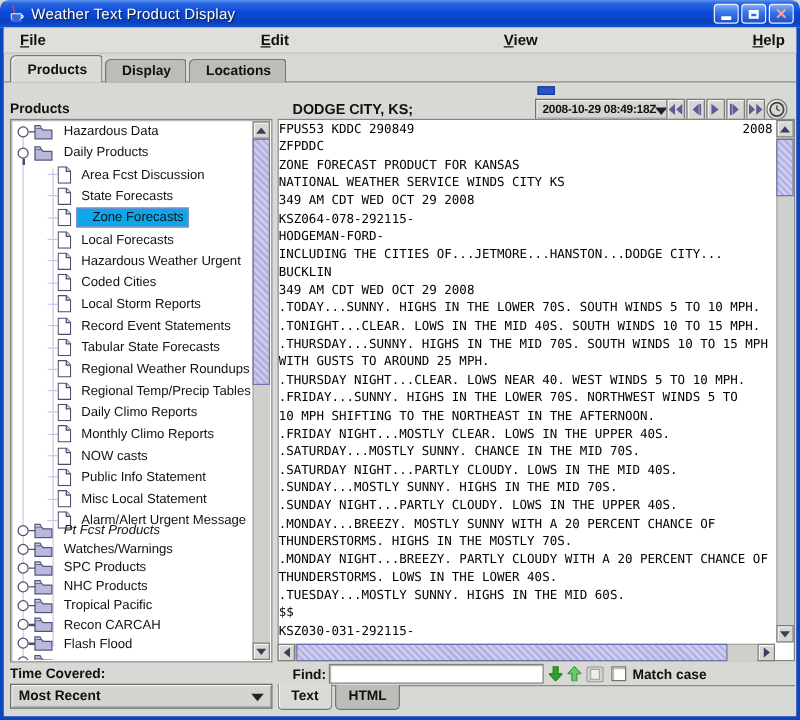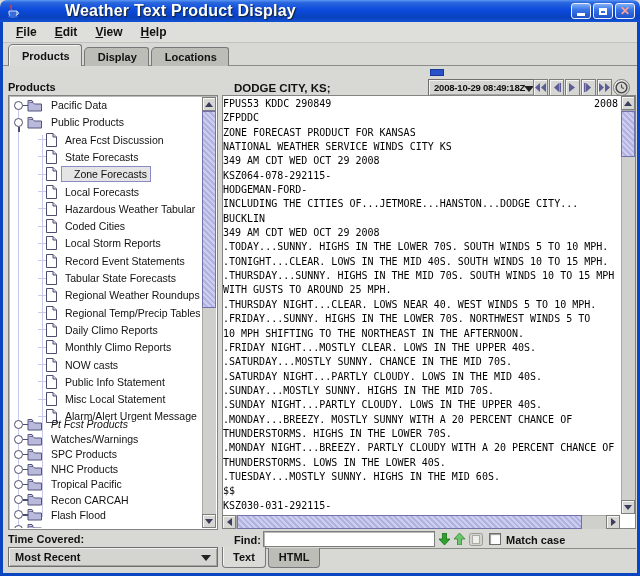--- a/index.html
+++ b/index.html
@@ -4,35 +4,35 @@
 <style>
   html,body{margin:0;padding:0;background:#fff;}
   *{box-sizing:border-box;}
   .window{position:relative;width:640px;height:576px;background:#d8d8d4;overflow:hidden;
           font-family:"Liberation Sans",sans-serif;}
   
   .titlebar{position:absolute;left:0;top:0;width:640px;height:22px;
     background:linear-gradient(180deg,#5a96f2 0%,#2a66dd 12%,#0b4adc 45%,#0a41bd 80%,#1353d6 100%);
     border-radius:7px 7px 0 0;display:flex;align-items:center;}
   .app-icon{width:16px;height:16px;margin:0 4px 0 5px;}
-  .wtitle{color:#fff;font-weight:bold;font-size:16px;text-shadow:1px 1px 1px #123;letter-spacing:.2px;margin-left:40px;}
+  .wtitle{color:#fff;font-weight:normal;font-size:12px;text-shadow:1px 1px 1px #123;letter-spacing:.2px;}
   .winbtns{position:absolute;right:5px;top:3px;display:flex;gap:2px;}
   .wbtn{width:20px;height:16px;border:1px solid #eef;border-radius:3px;
     background:linear-gradient(180deg,#7fb0f8 0%,#3a76e8 40%,#1c52c8 100%);
     color:#fff;font-size:10px;font-weight:bold;display:flex;align-items:center;justify-content:center;line-height:1;}
   .wbtn.close .x{color:#ff9f8e;font-size:12px;font-weight:bold;margin-top:-1px;}
   .wbtn.min i{display:block;width:8px;height:3px;background:#fff;margin-top:7px;}
   .wbtn.max i{display:block;width:8px;height:7px;border:2px solid #fff;border-top-width:3px;}
   .bl,.br,.bb{position:absolute;background:#0c45c0;}
   .bl{left:0;top:22px;width:3px;height:554px;}
   .br{right:0;top:22px;width:3px;height:554px;}
   .bb{left:0;top:573px;width:640px;height:3px;}
   
   .menubar{position:absolute;left:3px;top:22px;width:634px;height:21px;background:#dededa;
-    border-bottom:1px solid #c2c2be;display:flex;align-items:center;padding-left:4px;}
+    border-bottom:1px solid #c2c2be;display:flex;align-items:center;padding-left:4px;justify-content:space-between;}
   .menu-item{font-size:12px;font-weight:bold;color:#111;padding:2px 9px;}
   .menu-item .ul{text-decoration:underline;}
   
   .tabrow{position:absolute;left:3px;top:43px;width:634px;height:23px;display:flex;align-items:flex-end;padding-left:5px;gap:2px;}
   .tabrow:after{content:"";position:absolute;left:0;right:0;bottom:0;height:1px;background:#8a8a86;}
   .tab{position:relative;z-index:2;background:#bdbdb8;border:1px solid #77777a;border-bottom:none;
     border-radius:5px 3px 0 0;font-size:11px;font-weight:bold;color:#111;padding:3px 11px 3px 13px;height:19px;}
   .tab.sel{background:#dadad6;height:22px;padding-top:5px;z-index:3;box-shadow:inset 1px 1px 0 #f4f4f2;}
   
   .plabel{position:absolute;left:8px;top:81px;font-size:11px;font-weight:bold;color:#111;}
@@ -42,21 +42,21 @@
   .vline1{position:absolute;left:8px;top:8px;width:1px;height:440px;background:#c9c9ea;}
   .vline2{position:absolute;left:32px;top:38px;width:1px;height:382px;background:#c9c9ea;}
   .trow{position:absolute;left:4px;height:16px;display:flex;align-items:center;white-space:nowrap;}
   .trow .stub{width:8px;height:1px;background:#c9c9ea;margin-left:24px;}
   .handle{position:relative;width:9px;height:9px;margin-right:4px;flex:0 0 auto;}
   .handle .circ{position:absolute;left:0;top:0;width:9px;height:9px;border:1.5px solid #4d4d70;border-radius:50%;background:#fff;}
   .handle.collapsed:after{content:"";position:absolute;left:9px;top:4px;width:5px;height:1.5px;background:#4d4d70;}
   .handle.expanded:after{content:"";position:absolute;left:4px;top:9px;width:1.5px;height:5px;background:#4d4d70;}
   .ticon{flex:0 0 auto;margin-right:4px;display:block;}
   .tlabel{font-size:10.5px;color:#111;padding:1px 3px;border:1px solid transparent;}
-  .tlabel.sel{background:#e5e5e5;border:1px solid #8a8ac8;padding-left:12px;}
+  .tlabel.sel{background:#0ea5e9;border:1px solid #8a8ac8;padding-left:12px;}
   .sbtn{position:absolute;width:14px;height:14px;background:#d6d6d2;border:1px solid #7e7e7c;
     box-shadow:inset 1px 1px 0 #f6f6f4;display:flex;align-items:center;justify-content:center;}
   .tri-up{width:0;height:0;border-left:4px solid transparent;border-right:4px solid transparent;border-bottom:5px solid #3c3c5e;}
   .tri-dn{width:0;height:0;border-left:4px solid transparent;border-right:4px solid transparent;border-top:5px solid #3c3c5e;}
   .tri-lf{width:0;height:0;border-top:4px solid transparent;border-bottom:4px solid transparent;border-right:5px solid #3c3c5e;}
   .tri-rt{width:0;height:0;border-top:4px solid transparent;border-bottom:4px solid transparent;border-left:5px solid #3c3c5e;}
   .thumb{position:absolute;border:1px solid #7272aa;
     background:repeating-linear-gradient(45deg,#cdcdf2 0 2px,#b2b2de 2px 4px);}
   .sbtrack{position:absolute;background:#cfcfcb;border-left:1px solid #a9a9a5;border-top:1px solid #a9a9a5;}
   
@@ -148,33 +148,33 @@
     <div class="trow" style="top: 0px;">
           <span class="handle collapsed">
             <span class="circ"></span>
           </span>
           <span style="display: flex; align-items: center;">
             <svg class="ticon" width="16" height="13" viewBox="0 0 16 13">
               <path d="M1 3.5 h5 l1.5 1.5 h7 v7 h-13.5 z" fill="#b9b9dc" stroke="#55557c" stroke-width="1"></path>
               <path d="M1 3.5 v-2 h4 l1 1.5" fill="#cdcde8" stroke="#55557c" stroke-width="1"></path>
             </svg>
           </span>
-          <span class="tlabel">Pacific Data</span>
+          <span class="tlabel">Hazardous Data</span>
         </div>
         <div class="trow" style="top: 17.3px;">
           <span class="handle expanded">
             <span class="circ"></span>
           </span>
           <span style="display: flex; align-items: center;">
             <svg class="ticon" width="16" height="13" viewBox="0 0 16 13">
               <path d="M1 3.5 h5 l1.5 1.5 h7 v7 h-13.5 z" fill="#b9b9dc" stroke="#55557c" stroke-width="1"></path>
               <path d="M1 3.5 v-2 h4 l1 1.5" fill="#cdcde8" stroke="#55557c" stroke-width="1"></path>
             </svg>
           </span>
-          <span class="tlabel">Public Products</span>
+          <span class="tlabel">Daily Products</span>
         </div>
         <div class="trow" style="top: 34.6px;">
           <span class="stub"></span>
           <span style="display: flex; align-items: center;">
             <svg class="ticon" width="11" height="14" viewBox="0 0 11 14">
               <path d="M0.5 0.5 h6.5 l3.5 3.5 v9.5 h-10 z" fill="#fff" stroke="#4d4d70" stroke-width="1"></path>
               <path d="M7 0.5 v3.5 h3.5" fill="#d8d8ec" stroke="#4d4d70" stroke-width="1"></path>
             </svg>
           </span>
           <span class="tlabel">Area Fcst Discussion</span>
@@ -210,21 +210,21 @@
           <span class="tlabel">Local Forecasts</span>
         </div>
         <div class="trow" style="top: 103.8px;">
           <span class="stub"></span>
           <span style="display: flex; align-items: center;">
             <svg class="ticon" width="11" height="14" viewBox="0 0 11 14">
               <path d="M0.5 0.5 h6.5 l3.5 3.5 v9.5 h-10 z" fill="#fff" stroke="#4d4d70" stroke-width="1"></path>
               <path d="M7 0.5 v3.5 h3.5" fill="#d8d8ec" stroke="#4d4d70" stroke-width="1"></path>
             </svg>
           </span>
-          <span class="tlabel">Hazardous Weather Tabular</span>
+          <span class="tlabel">Hazardous Weather Urgent</span>
         </div>
         <div class="trow" style="top: 121.1px;">
           <span class="stub"></span>
           <span style="display: flex; align-items: center;">
             <svg class="ticon" width="11" height="14" viewBox="0 0 11 14">
               <path d="M0.5 0.5 h6.5 l3.5 3.5 v9.5 h-10 z" fill="#fff" stroke="#4d4d70" stroke-width="1"></path>
               <path d="M7 0.5 v3.5 h3.5" fill="#d8d8ec" stroke="#4d4d70" stroke-width="1"></path>
             </svg>
           </span>
           <span class="tlabel">Coded Cities</span>
@@ -516,21 +516,21 @@
       <div class="tline"><span>WITH GUSTS TO AROUND 25 MPH.</span></div>
       <div class="tline"><span>.THURSDAY NIGHT...CLEAR. LOWS NEAR 40. WEST WINDS 5 TO 10 MPH.</span></div>
       <div class="tline"><span>.FRIDAY...SUNNY. HIGHS IN THE LOWER 70S. NORTHWEST WINDS 5 TO</span></div>
       <div class="tline"><span>10 MPH SHIFTING TO THE NORTHEAST IN THE AFTERNOON.</span></div>
       <div class="tline"><span>.FRIDAY NIGHT...MOSTLY CLEAR. LOWS IN THE UPPER 40S.</span></div>
       <div class="tline"><span>.SATURDAY...MOSTLY SUNNY. CHANCE IN THE MID 70S.</span></div>
       <div class="tline"><span>.SATURDAY NIGHT...PARTLY CLOUDY. LOWS IN THE MID 40S.</span></div>
       <div class="tline"><span>.SUNDAY...MOSTLY SUNNY. HIGHS IN THE MID 70S.</span></div>
       <div class="tline"><span>.SUNDAY NIGHT...PARTLY CLOUDY. LOWS IN THE UPPER 40S.</span></div>
       <div class="tline"><span>.MONDAY...BREEZY. MOSTLY SUNNY WITH A 20 PERCENT CHANCE OF</span></div>
-      <div class="tline"><span>THUNDERSTORMS. HIGHS IN THE LOWER 70S.</span></div>
+      <div class="tline"><span>THUNDERSTORMS. HIGHS IN THE MOSTLY 70S.</span></div>
       <div class="tline"><span>.MONDAY NIGHT...BREEZY. PARTLY CLOUDY WITH A 20 PERCENT CHANCE OF</span></div>
       <div class="tline"><span>THUNDERSTORMS. LOWS IN THE LOWER 40S.</span></div>
       <div class="tline"><span>.TUESDAY...MOSTLY SUNNY. HIGHS IN THE MID 60S.</span></div>
       <div class="tline"><span>$$</span></div>
       <div class="tline"><span>KSZ030-031-292115-</span></div>
     </div>
 
   <div class="sbtn" style="left:621px;top:96px;">
       <span class="tri-up"></span>
     </div>

